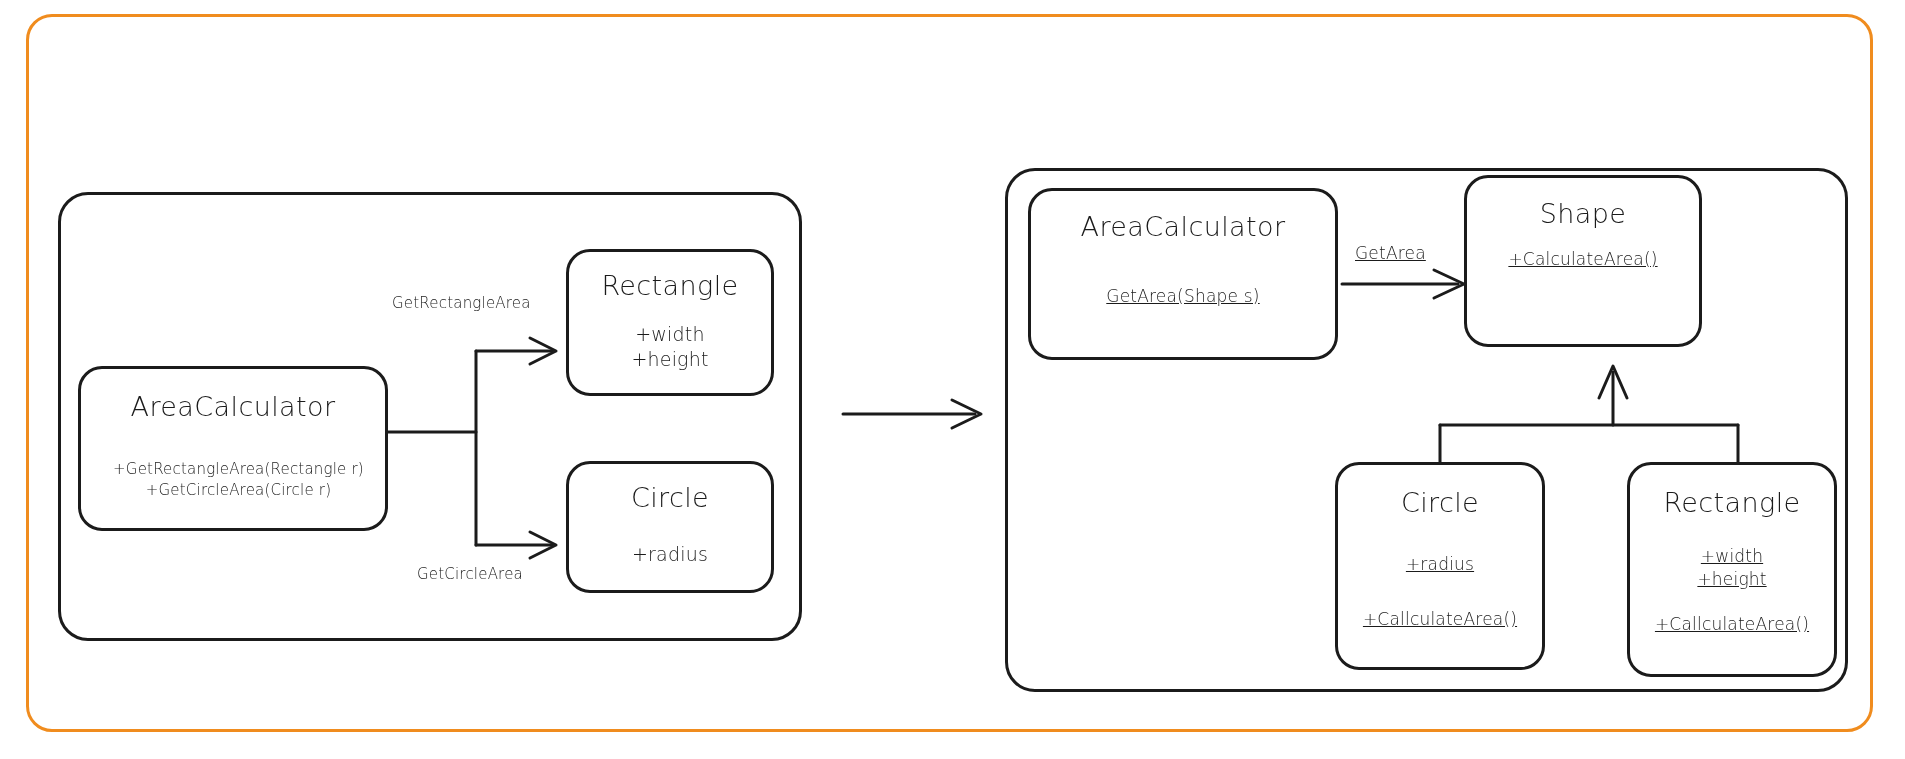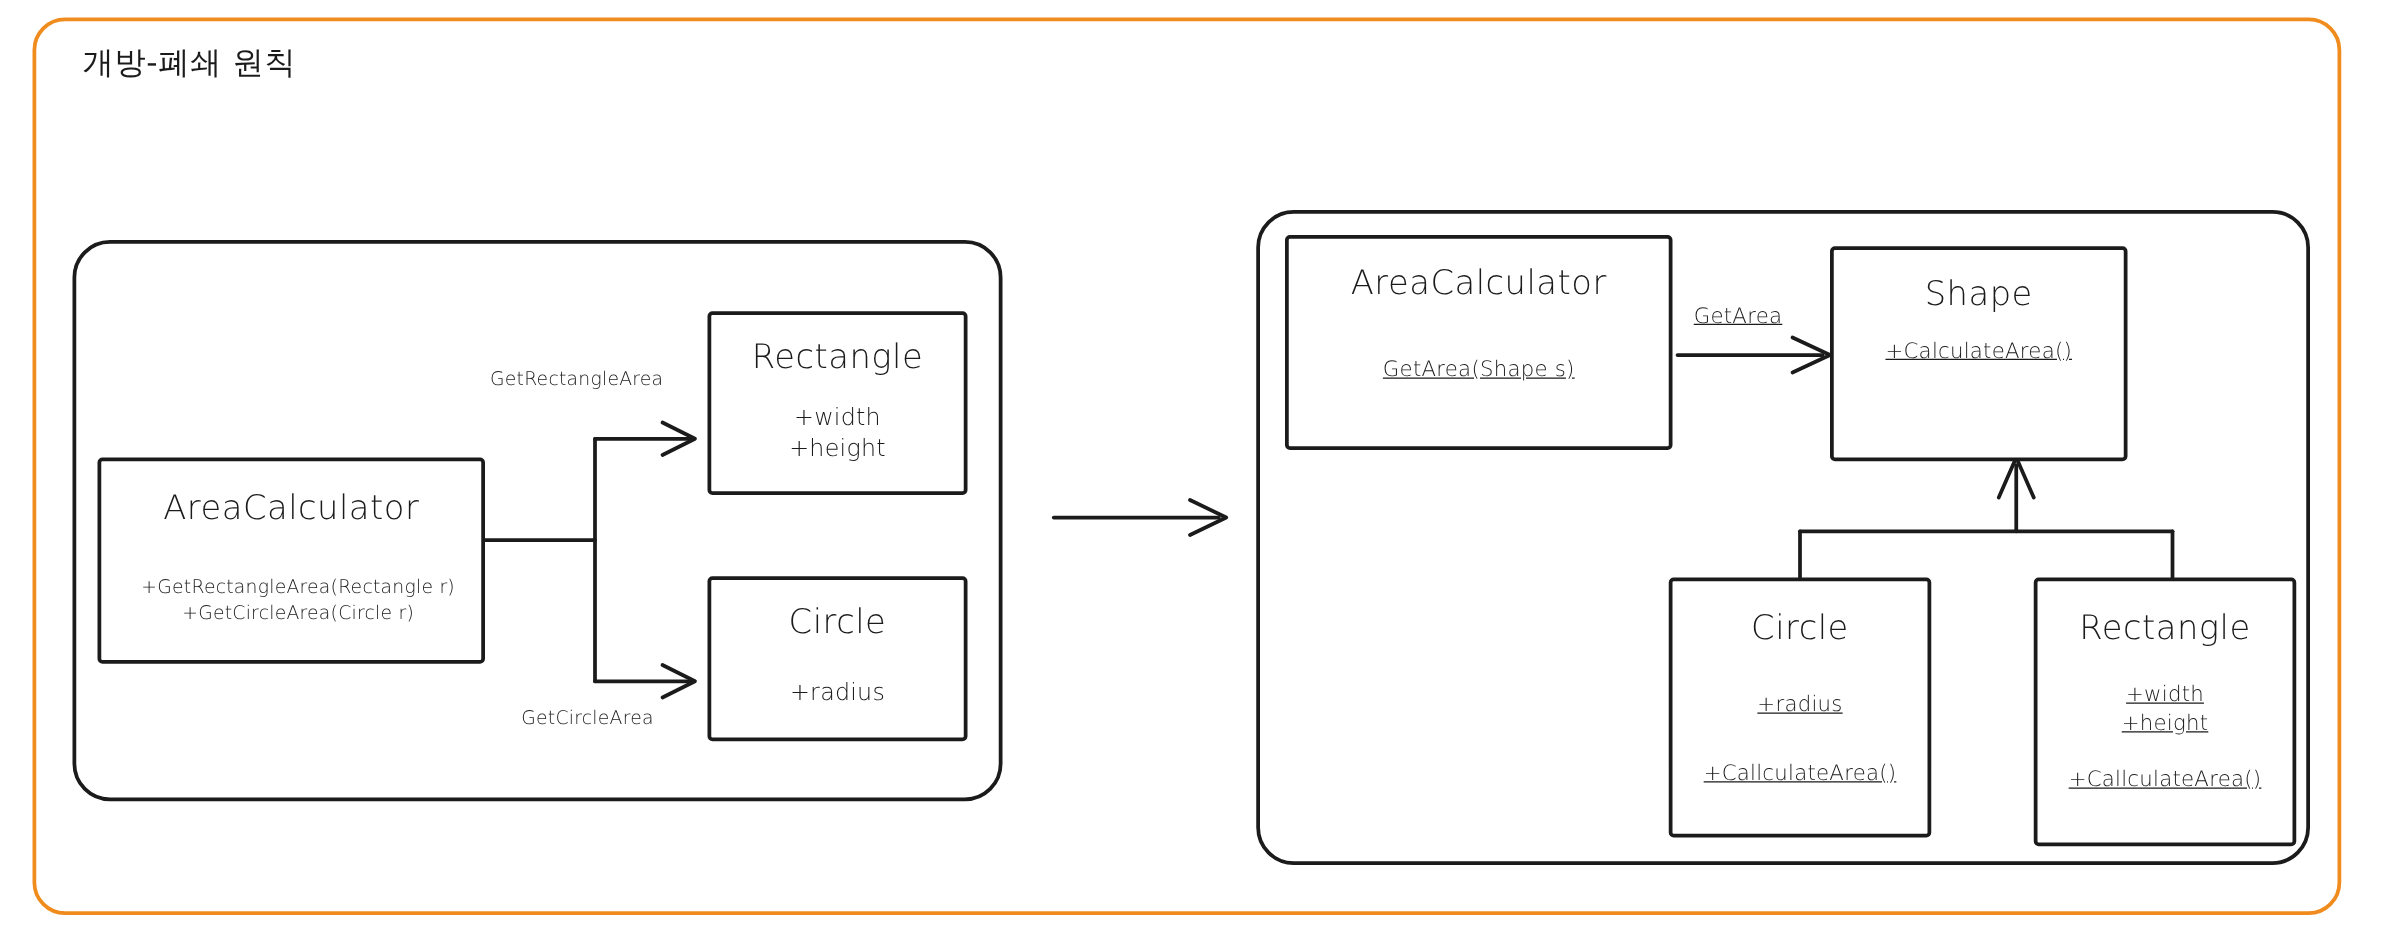--- a/index.html
+++ b/index.html
@@ -52,21 +52,21 @@
     left: 0;
     top: 0;
     width: 1905px;
     height: 759px;
     overflow: visible;
   }
   .node {
     position: absolute;
     box-sizing: border-box;
     border: 3px solid #1b1b1b;
-    border-radius: 4px;
+    border-radius: 24px;
     background: #ffffff;
     display: flex;
     flex-direction: column;
     align-items: center;
     color: #1b1b1b;
   }
   .group-box {
     position: absolute;
     box-sizing: border-box;
     border: 3px solid #1b1b1b;
@@ -111,21 +111,20 @@
   }
 </style>
 </head>
 <body>
 
 <div id="canvas">
 
   <div id="frame" style="border-color: rgb(240, 140, 30);"></div>
 
   <div class="title-block">
-    <div class="title-ko">개방-폐쇄 원칙</div>
   </div>
 
   <div class="group-box" style="left:58px; top:192px; width:744px; height:449px;"></div>
 
   <svg class="layer">
 
     <path d="M 388 432 L 476 432" stroke="#1b1b1b" stroke-width="3" fill="none" stroke-linecap="round"></path>
 
     <path d="M 476 351 L 476 545" stroke="#1b1b1b" stroke-width="3" fill="none" stroke-linecap="round"></path>
 
@@ -176,21 +175,21 @@
     <path d="M 1440 425 L 1440 462" stroke="#1b1b1b" stroke-width="3" fill="none" stroke-linecap="round"></path>
 
     <path d="M 1738 425 L 1738 462" stroke="#1b1b1b" stroke-width="3" fill="none" stroke-linecap="round"></path>
   </svg>
 
   <div class="node" style="left:1028px; top:188px; width:310px; height:172px; justify-content:flex-start; padding-top:20px;">
     <div class="node-title">AreaCalculator</div>
     <div class="node-members mid" style="white-space:pre; margin-top:42px;">GetArea(Shape s)</div>
   </div>
 
-  <div class="node" style="left:1464px; top:197px; width:238px; height:172px; justify-content:flex-start; padding-top:20px;">
+  <div class="node" style="left:1464px; top:175px; width:238px; height:172px; justify-content:flex-start; padding-top:20px;">
     <div class="node-title">Shape</div>
     <div class="node-members mid" style="white-space:pre; margin-top:18px;">+CalculateArea()</div>
   </div>
 
   <div class="node" style="left:1335px; top:462px; width:210px; height:208px; justify-content:flex-start; padding-top:22px;">
     <div class="node-title">Circle</div>
     <div class="node-members mid" style="white-space:pre; margin-top:34px;">+radius</div>
     <div class="node-members mid" style="white-space:pre; margin-top:32px;">+CallculateArea()</div>
   </div>
 

